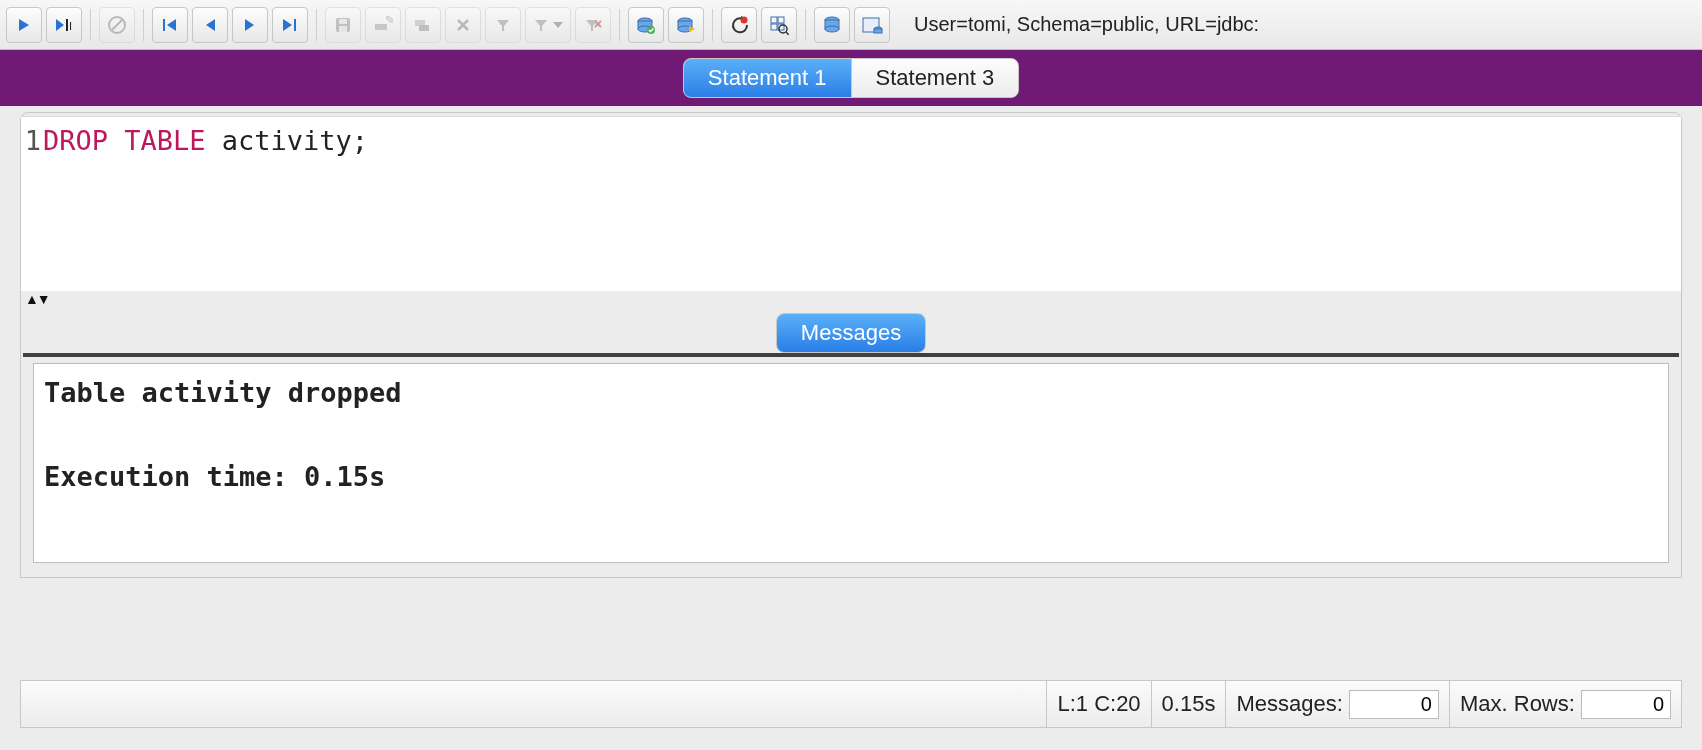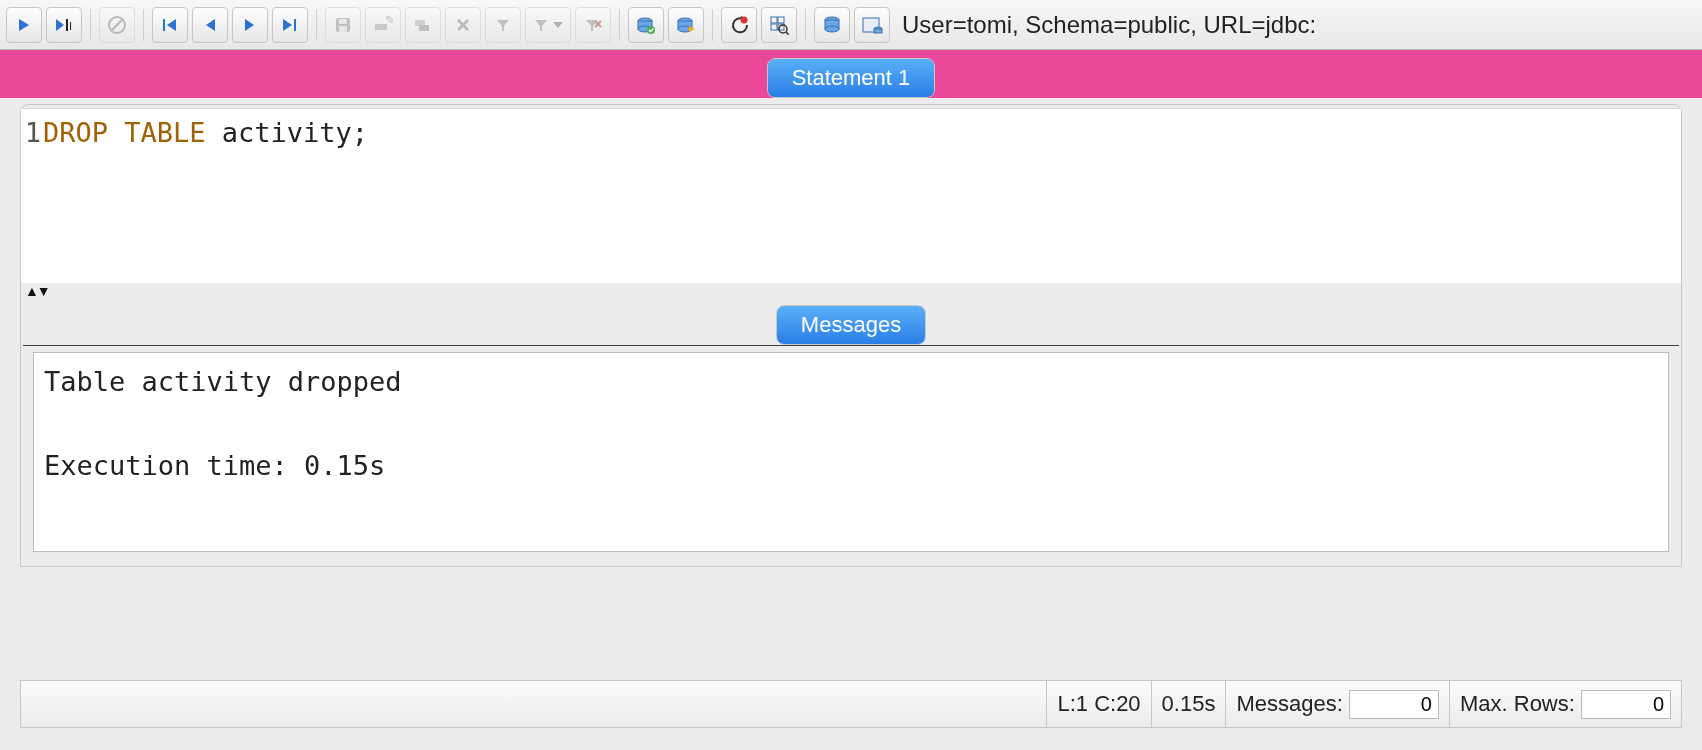--- a/index.html
+++ b/index.html
@@ -21,33 +21,33 @@
     border:1px solid #c7c7c7;
     border-radius:4px;
     background:linear-gradient(#fdfdfd,#e7e7e7);
     display:flex; align-items:center; justify-content:center;
     cursor:pointer;
     position:relative;
   }
   .btn.disabled { opacity:.45; cursor:default; }
   .btn svg { display:block; }
   .connstr {
-    margin-left:8px;
-    font-size:24px;
+    margin-left:20px;
+    font-size:20px;
     color:#222;
     white-space:nowrap;
     overflow:hidden;
     flex:1;
   }
 
   
   .tabs-row {
     display:flex; justify-content:center;
-    padding:8px 0 0 0;
-    background:#ec4899;
+    padding:8px 0 8px 0;
+    background:#701a75;
     text-align:right;
   }
   .tabs {
     display:flex;
     border:1px solid #c7c7c7;
     border-radius:8px;
     overflow:hidden;
     background:linear-gradient(#fbfbfb,#f0f0f0);
   }
   .tab {
@@ -87,21 +87,21 @@
     text-align:right;
     color:#555;
     padding:6px 2px 0 0;
     user-select:none;
   }
   .code {
     flex:1;
     padding:6px 4px 0 0;
     white-space:pre;
   }
-  .kw { color:#a16207; }
+  .kw { color:#be185d; }
 
   
   .splitter {
     height:16px;
     background:#ececec;
     padding-left:4px;
     font-size:14px;
     letter-spacing:-2px;
     color:#111;
     cursor:row-resize;
@@ -109,22 +109,23 @@
 
   
   .msg-tabs-row {
     display:flex; justify-content:center;
     padding:6px 0 0 0;
     background:#ececec;
   }
   .msg-panel {
     margin:0 2px;
     background:#ececec;
-    border-top:1px solid #404040;
+    border-top:4px solid #404040;
     padding:6px 10px 14px 10px;
+    font-weight:bold;
   }
   .msg-box {
     background:#fff;
     border:1px solid #bdbdbd;
     min-height:200px;
     padding:8px 10px;
     font-family: Menlo, Consolas, monospace;
     font-size:27px;
     line-height:1.55;
     white-space:pre-line;
@@ -315,20 +316,21 @@
         <rect x="13" y="14" width="8" height="4" fill="#6aa7e8" stroke="#3a6fb0"></rect>
       </svg>
   </div>
 
   <div class="connstr">User=tomi, Schema=public, URL=jdbc:</div>
 </div>
 
 <div class="tabs-row">
   <div class="tabs">
     <div class="tab active">Statement 1</div>
+    <div class="tab">Statement 3</div>
   </div>
 </div>
 
 <div class="main">
 
   <div class="editor">
     <div class="gutter">1</div>
     <div class="code"><span class="kw">DROP TABLE</span><span> activity;</span></div>
   </div>
 

